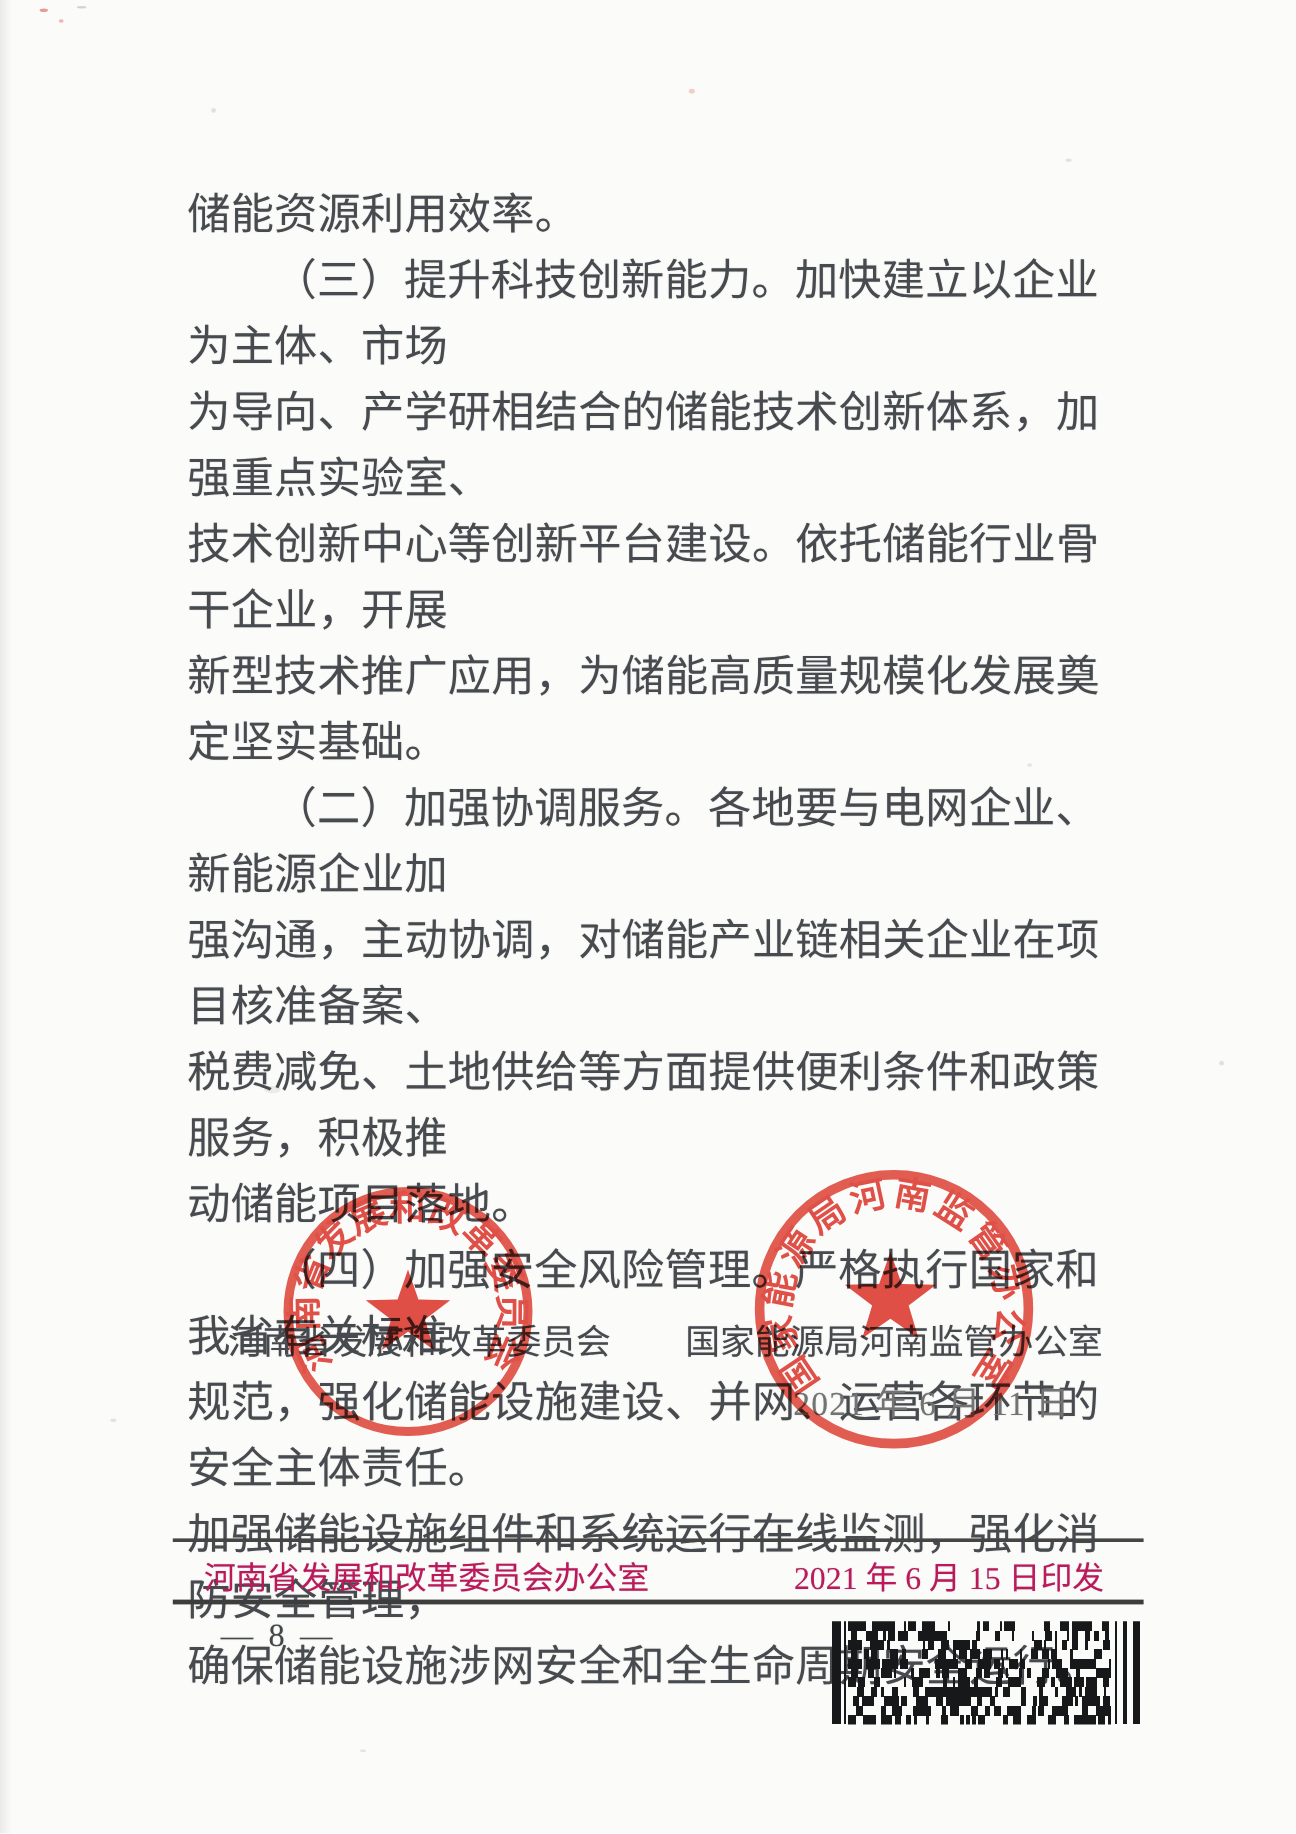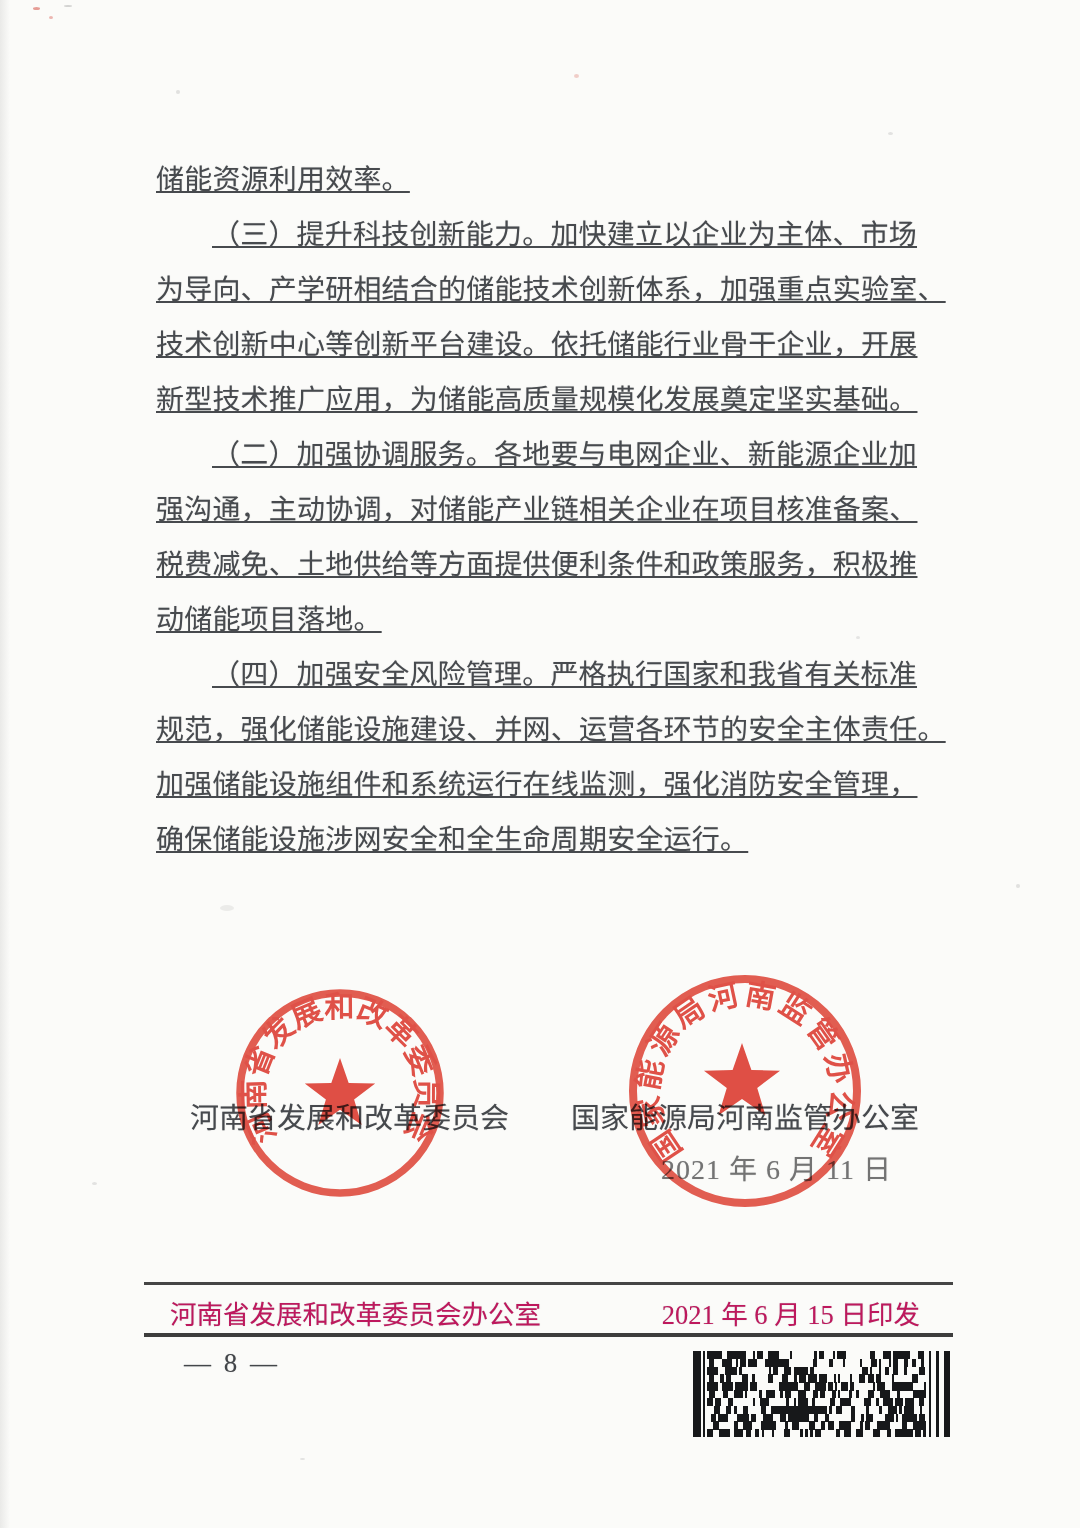--- a/index.html
+++ b/index.html
@@ -13,24 +13,23 @@
     position:absolute;inset:0;
     background:#fbfbf9;
   }
   .scan-edge{
     position:absolute;left:0;top:0;bottom:0;width:10px;
     background:linear-gradient(to right, rgba(80,80,80,0.10), rgba(80,80,80,0.0));
   }
   
   .doc-body{
     position:absolute;left:156px;top:152px;width:794px;
-    font-size:28px;line-height:55px;color:#474a4e;
+    font-size:36px;line-height:55px;color:#474a4e;
     text-shadow:0 0 1px rgba(74,76,80,0.30);
     letter-spacing:0.2px;
-    text-decoration:underline;
   }
   .doc-body p{
     margin:0;white-space:pre-line;text-align:left;
   }
   .doc-body p.indent{text-indent:2em;}
   
   .sig-org{
     position:absolute;top:1094px;font-size:29px;color:#46494d;
     text-shadow:0 0 1px rgba(74,76,80,0.30);white-space:nowrap;
   }

